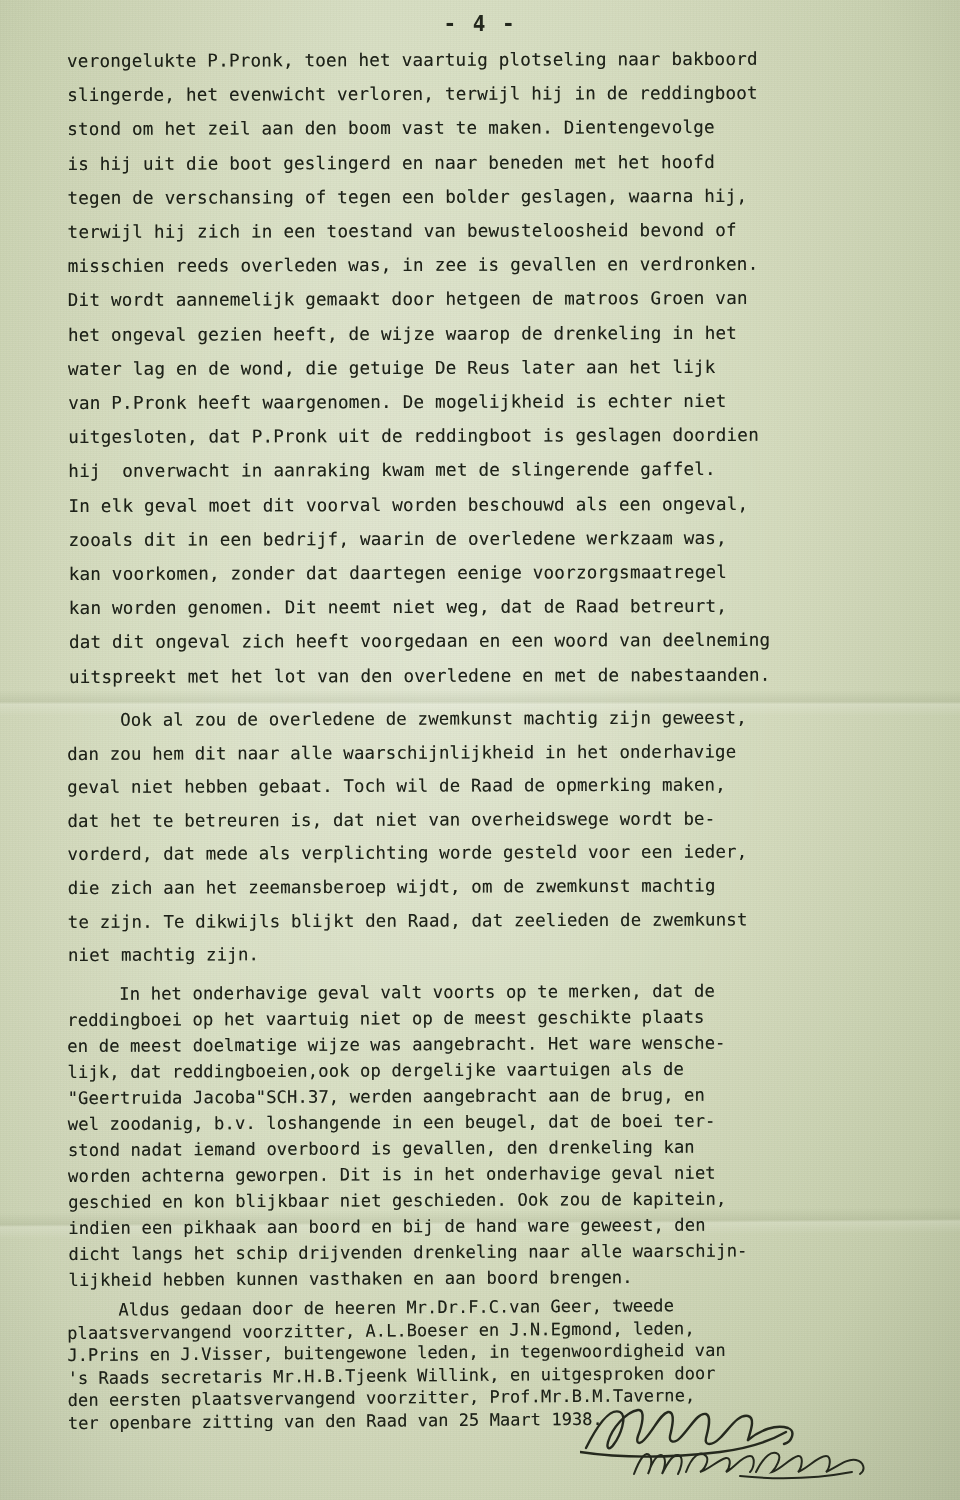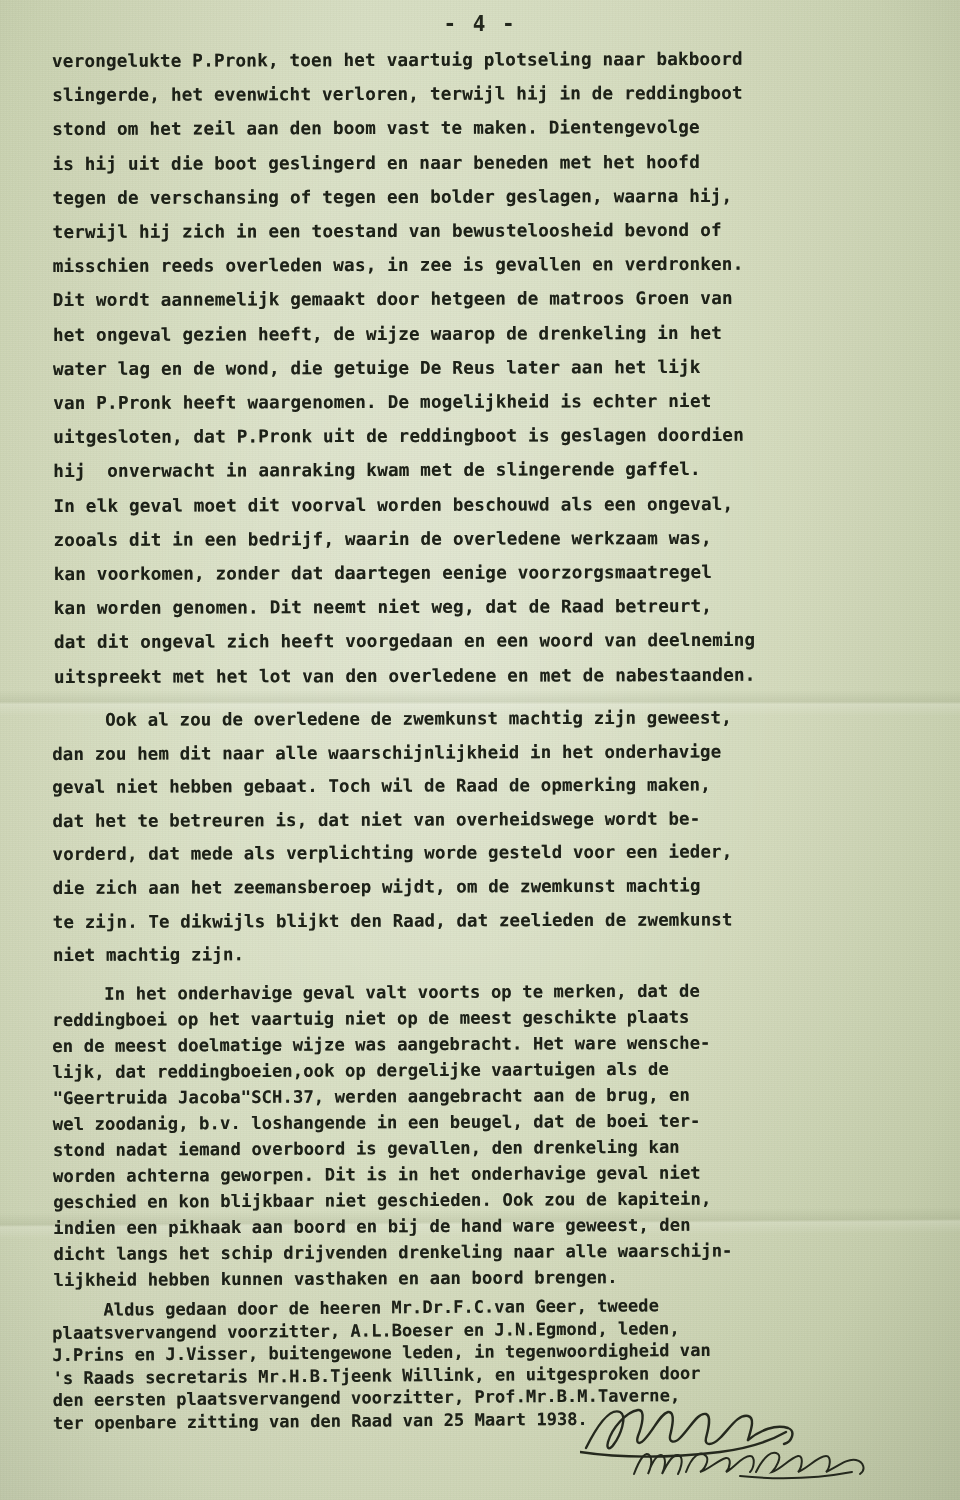--- a/index.html
+++ b/index.html
@@ -51,24 +51,23 @@
   .page-number {
     text-align: center;
     font-size: 21px;
     letter-spacing: 2px;
     padding-top: 12px;
     color: #23271d;
     font-weight: 700;
   }
   .body-text {
     position: absolute;
-    left: 52px;
+    left: 67px;
     right: 42px;
     top: 44px;
-    font-weight: bold;
   }
   p.para {
     margin: 0;
     color: #1d2118;
     text-shadow: 0 0 0.6px rgba(20,25,15,0.45);
   }
   
   .blk1 p { font-size: 17.6px; line-height: 34.2px; letter-spacing: 0.2px; }
   .blk2 p { font-size: 17.4px; line-height: 33.6px; letter-spacing: 0.15px; }
   .blk3 p { font-size: 17.2px; line-height: 26.0px; letter-spacing: 0.1px; }

